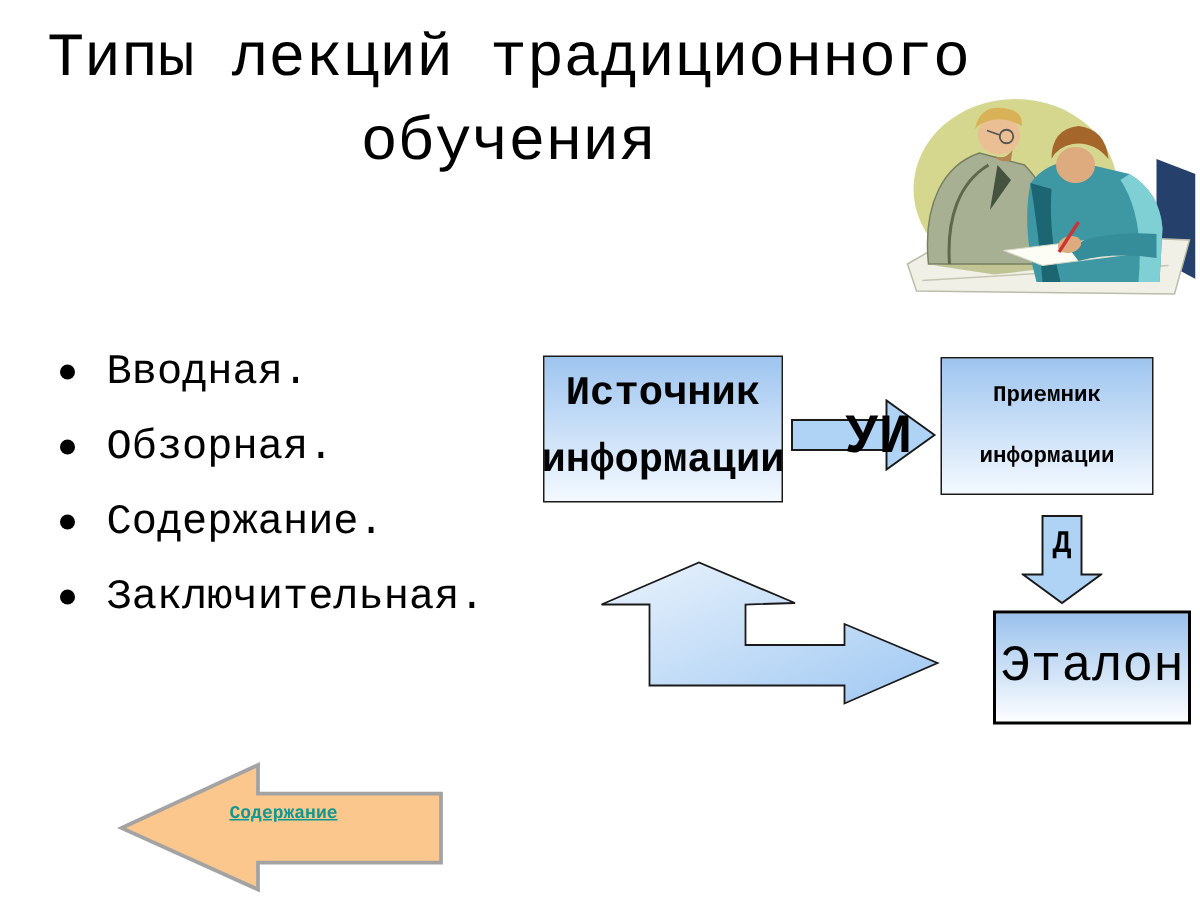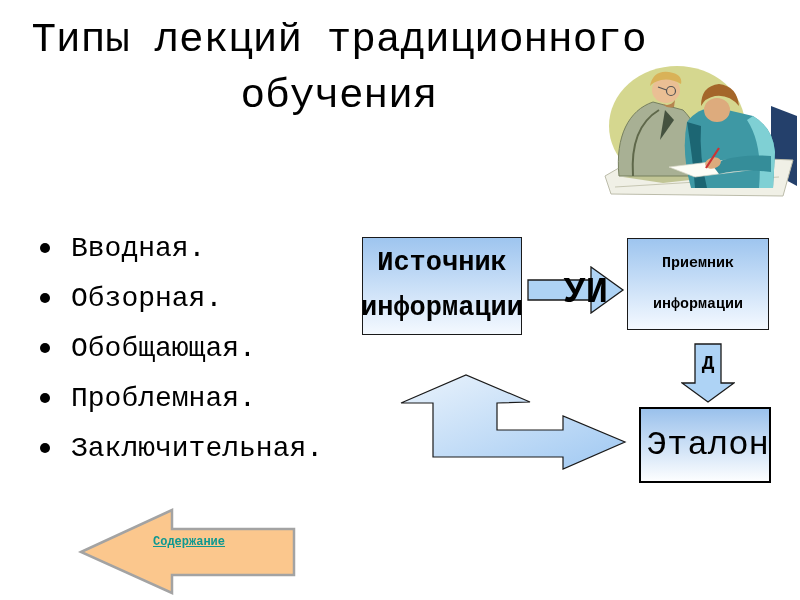--- a/index.html
+++ b/index.html
@@ -18,24 +18,23 @@
   .bullet-dot{width:10px;height:10px;border-radius:50%;background:#000;margin:0 21px 0 8px;flex:0 0 auto;}
   
   .dbox{
     position:absolute;display:flex;flex-direction:column;align-items:center;justify-content:center;
     background:linear-gradient(180deg,var(--box-top,#9ec5ef),var(--box-bottom,#f4f9ff));
     border:1.5px solid #1a1a1a;text-align:center;white-space:nowrap;gap:14px;
   }
   .box-source{left:362px;top:237px;width:158px;height:96px;font-weight:bold;font-size:27px;line-height:31px;}
   .box-receiver{left:627px;top:238px;width:140px;height:90px;font-weight:bold;font-size:15px;line-height:27px;}
   .box-etalon{
-    left:639px;top:407px;width:128px;height:72px;font-size:34px;font-weight:400;
+    left:662px;top:407px;width:128px;height:72px;font-size:34px;font-weight:400;
     border:2px solid #000;
     background:linear-gradient(180deg,var(--etalon-top,#9ac1ec),var(--etalon-bottom,#fdfeff));
-    align-items:flex-end;
   }
   .shape{position:absolute;}
   .ui-label{
     position:absolute;left:528px;top:271px;width:80px;text-align:right;
     font-size:37px;font-weight:bold;color:#000;
   }
   .d-label{
     position:absolute;left:688px;top:352px;width:40px;text-align:center;
     font-size:21px;font-weight:600;color:#000;
   }
@@ -83,25 +82,21 @@
     <div class="bullet-item">
         <span class="bullet-dot"></span>
         <span>Вводная.</span>
       </div>
     <div class="bullet-item">
         <span class="bullet-dot"></span>
         <span>Обзорная.</span>
       </div>
     <div class="bullet-item">
         <span class="bullet-dot"></span>
-        <span>Обобщающая.</span>
-      </div>
-    <div class="bullet-item">
-        <span class="bullet-dot"></span>
-        <span>Проблемная.</span>
+        <span>Содержание.</span>
       </div>
     <div class="bullet-item">
         <span class="bullet-dot"></span>
         <span>Заключительная.</span>
       </div>
   </div>
 
   <div class="dbox box-source">
     <span>Источник</span>
     <span>информации</span>

